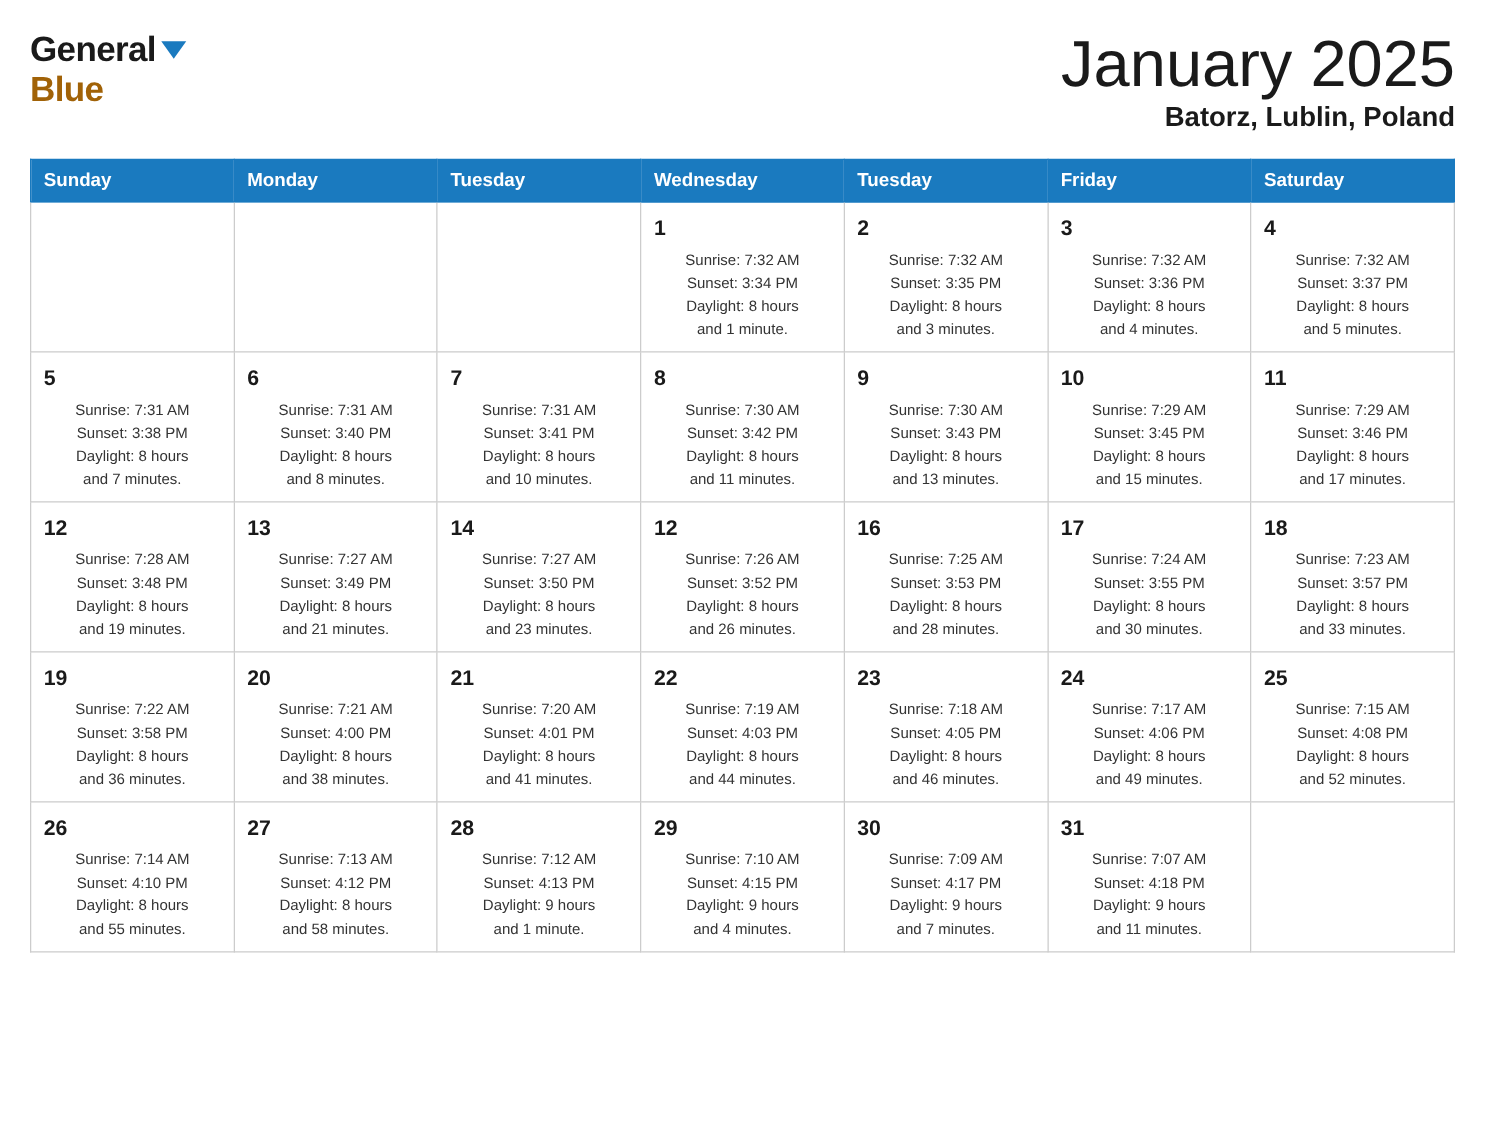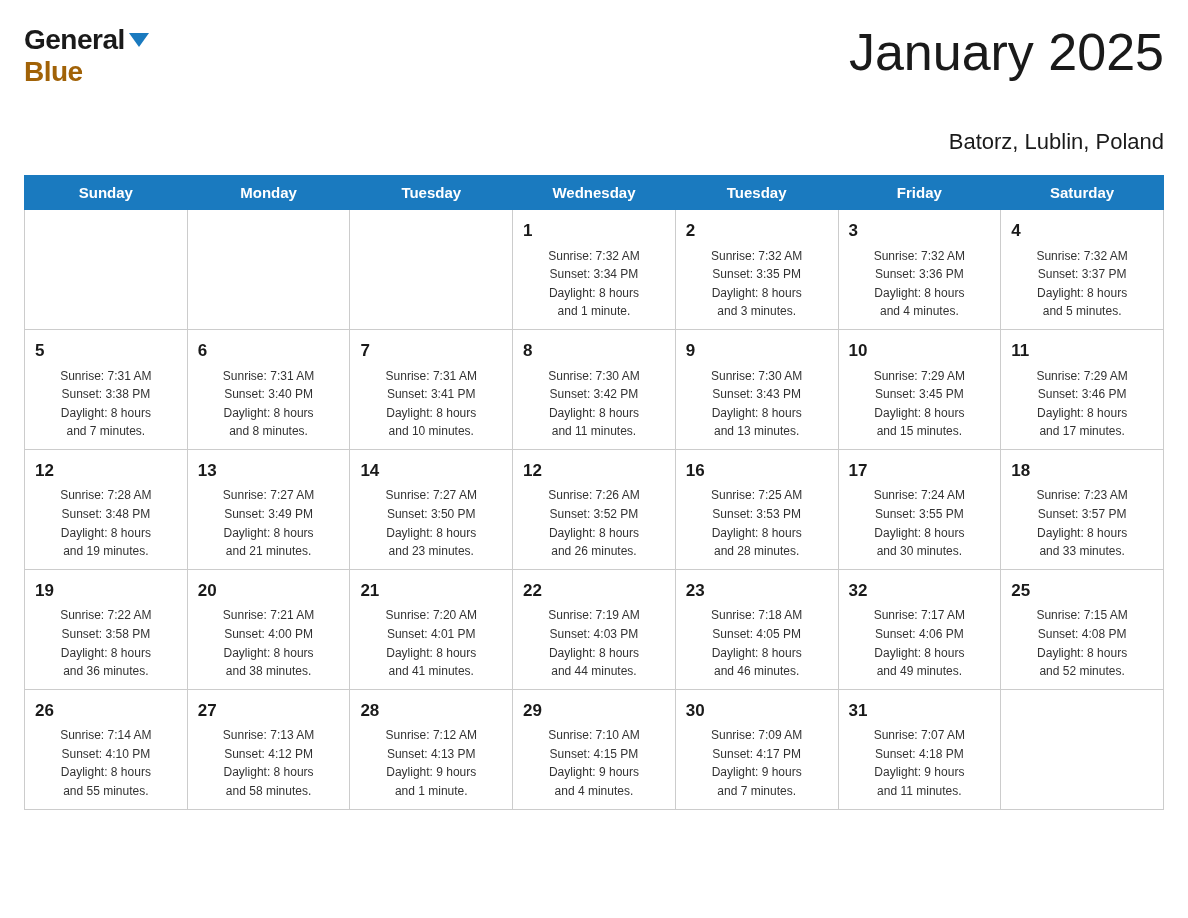--- a/index.html
+++ b/index.html
@@ -47,35 +47,34 @@
     }
     .month-title {
       font-size: 52px;
       font-weight: 400;
       color: #1a1a1a;
       line-height: 1.1;
     }
     .location {
       font-size: 22px;
       color: #1a1a1a;
-      font-weight: normal;
-      margin-top: 48px;
+      font-weight: bold;
     }
     .calendar {
       width: 100%;
       border-collapse: collapse;
       border: 1px solid #ccc;
     }
     .calendar th {
       background-color: #1a7abf;
       color: #fff;
       font-size: 15px;
       font-weight: bold;
       padding: 8px 10px;
-      text-align: center;
+      text-align: left;
       border: 1px solid #1a7abf;
       margin-top: 16px;
     }
     .calendar td {
       vertical-align: top;
       padding: 8px 10px;
       border: 1px solid #ccc;
       width: 14.28%;
       min-height: 90px;
       font-size: 12.5px;
@@ -235,21 +234,21 @@
         </td>
         <td>
           <span class="day-num">22</span>
           <div class="day-info">Sunrise: 7:19 AM<br>Sunset: 4:03 PM<br>Daylight: 8 hours<br>and 44 minutes.</div>
         </td>
         <td>
           <span class="day-num">23</span>
           <div class="day-info">Sunrise: 7:18 AM<br>Sunset: 4:05 PM<br>Daylight: 8 hours<br>and 46 minutes.</div>
         </td>
         <td>
-          <span class="day-num">32</span>
+          <span class="day-num">24</span>
           <div class="day-info">Sunrise: 7:17 AM<br>Sunset: 4:06 PM<br>Daylight: 8 hours<br>and 49 minutes.</div>
         </td>
         <td>
           <span class="day-num">25</span>
           <div class="day-info">Sunrise: 7:15 AM<br>Sunset: 4:08 PM<br>Daylight: 8 hours<br>and 52 minutes.</div>
         </td>
       </tr>
       <tr>
         <td>
           <span class="day-num">26</span>

